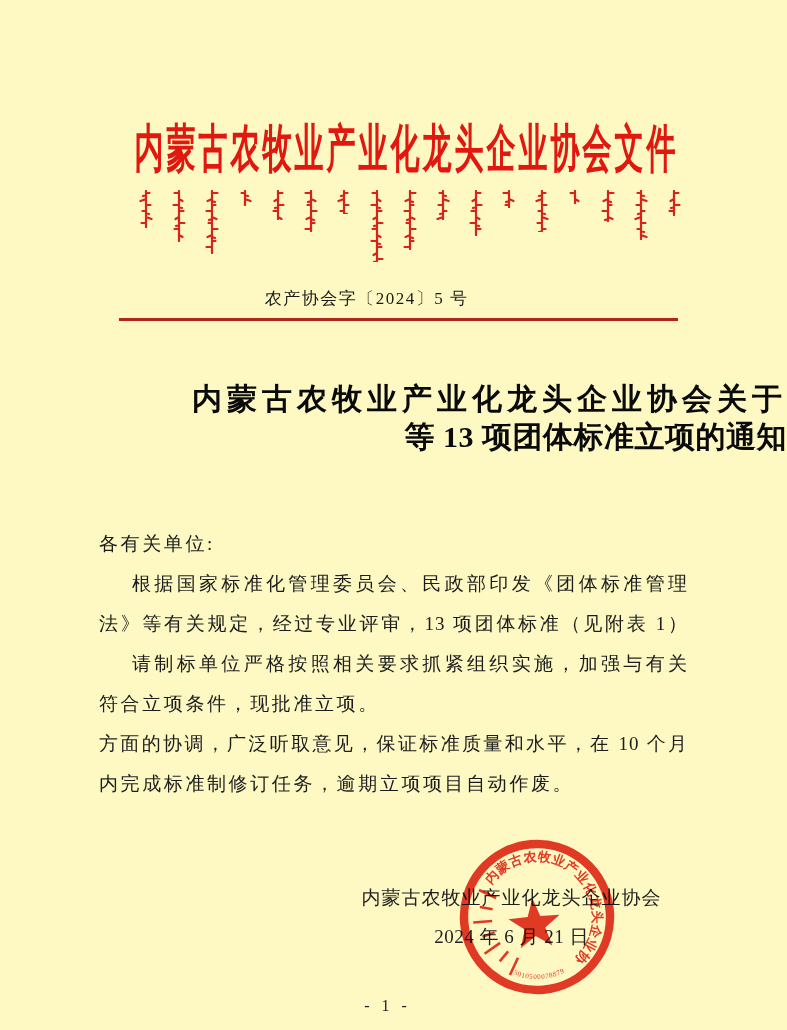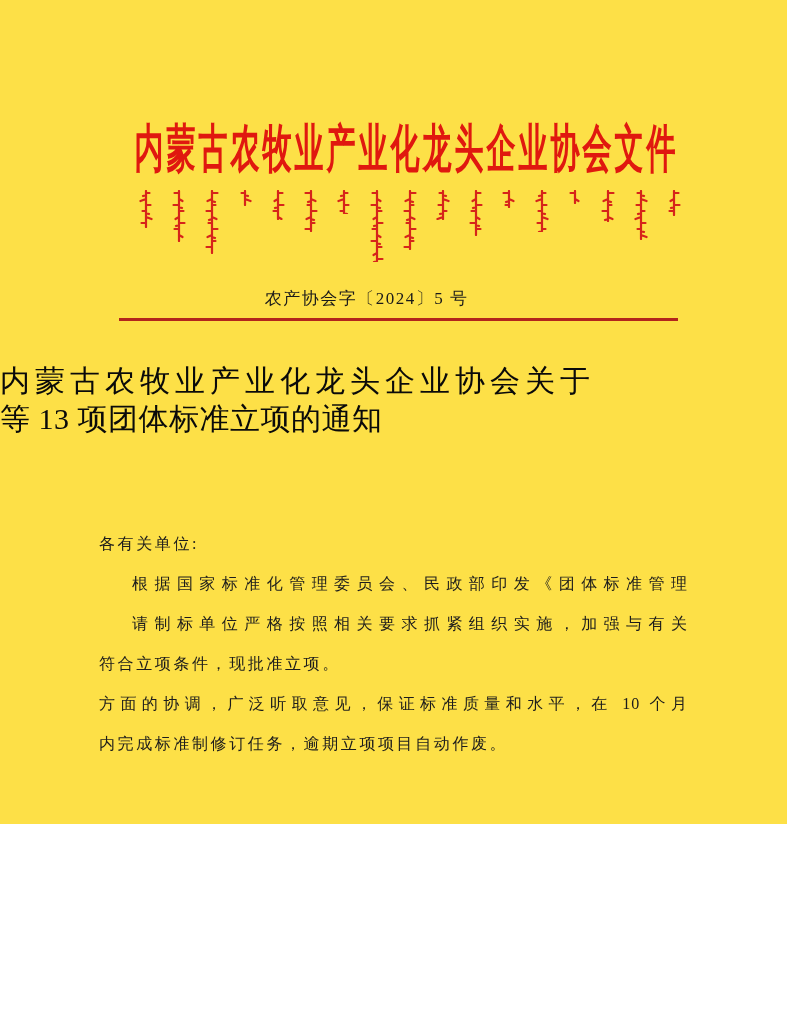--- a/index.html
+++ b/index.html
@@ -1,17 +1,17 @@
 <!DOCTYPE html>
 <html><head>
 <meta charset="utf-8">
 <style>
   html,body{margin:0;padding:0;background:#ffffff;}
   .page{
-    position:relative;width:787px;height:824px;background:#fde047;overflow:hidden;
+    position:relative;width:787px;height:1030px;background:#fef9c3;overflow:hidden;
     font-family:"Liberation Serif", serif;color:#1f1f1f;
   }
   
   .red-title{
     position:absolute;top:118px;left:13px;width:100%;text-align:center;
     font-size:29px;font-weight:bold;letter-spacing:3px;color:#e0180f;
     transform:scaleY(1.78);transform-origin:top center;white-space:nowrap;line-height:34px;
   }
   .mongolian-row{
     position:absolute;top:190px;left:16px;width:100%;
@@ -19,29 +19,29 @@
   }
   .mongolian-row svg{display:block;}
   
   .doc-number{
     position:absolute;top:287px;left:0;width:100%;text-align:center;
     font-size:17px;letter-spacing:1.5px;color:#1a1a1a;transform:translateX(-27px);
   }
   .red-rule{position:absolute;top:318px;left:119px;width:559px;height:3px;background:#b2251c;}
   
   .notice-title{
-    position:absolute;top:362px;left:0;width:100%;text-align:left;
-    font-weight:normal;color:#0a0a0a;font-size:30px;
+    position:absolute;top:380px;left:0;width:100%;text-align:right;
+    font-weight:bold;color:#0a0a0a;font-size:30px;
   }
   .title-line{line-height:38px;white-space:nowrap;}
   .title-line:nth-child(1){letter-spacing:5px;}
   .title-line:nth-child(2){letter-spacing:0.5px;}
   .title-line:nth-child(3){letter-spacing:4px;}
   
-  .body-text{position:absolute;top:524px;left:99px;width:589px;font-size:16px;color:#1c1c1c;}
+  .body-text{position:absolute;top:524px;left:99px;width:589px;font-size:19px;color:#1c1c1c;}
   .body-line{line-height:40px;height:40px;letter-spacing:2.6px;}
   .body-line.just{text-align:justify;text-align-last:justify;letter-spacing:1px;}
   .body-line.indent{text-indent:33px;}
   
   .signature-block{position:absolute;top:888px;right:122px;width:307px;text-align:center;}
   .sig-org{font-size:19px;line-height:20px;letter-spacing:1px;white-space:nowrap;}
   .sig-date{margin-top:16px;font-size:19px;letter-spacing:0.5px;white-space:nowrap;}
   
   .seal{
     position:absolute;left:457px;top:837px;width:160px;height:160px;
@@ -122,20 +122,21 @@
   <div class="red-rule"></div>
 
   <div class="notice-title">
       <div class="title-line">内蒙古农牧业产业化龙头企业协会关于</div>
       <div class="title-line">等 13 项团体标准立项的通知</div>
     </div>
 
   <div class="body-text">
       <div class="body-line">各有关单位:</div>
       <div class="body-line indent just">根据国家标准化管理委员会、民政部印发《团体标准管理</div>
+      <div class="body-line just">法》等有关规定，经过专业评审，13 项团体标准（见附表 1）</div>
       <div class="body-line indent just">请制标单位严格按照相关要求抓紧组织实施，加强与有关</div>
       <div class="body-line">符合立项条件，现批准立项。</div>
       <div class="body-line just">方面的协调，广泛听取意见，保证标准质量和水平，在 10 个月</div>
       <div class="body-line">内完成标准制修订任务，逾期立项项目自动作废。</div>
     </div>
 
   <div class="signature-block">
     <div class="sig-org">内蒙古农牧业产业化龙头企业协会</div>
     <div class="sig-date">2024 年 6 月 21 日</div>
   </div>

